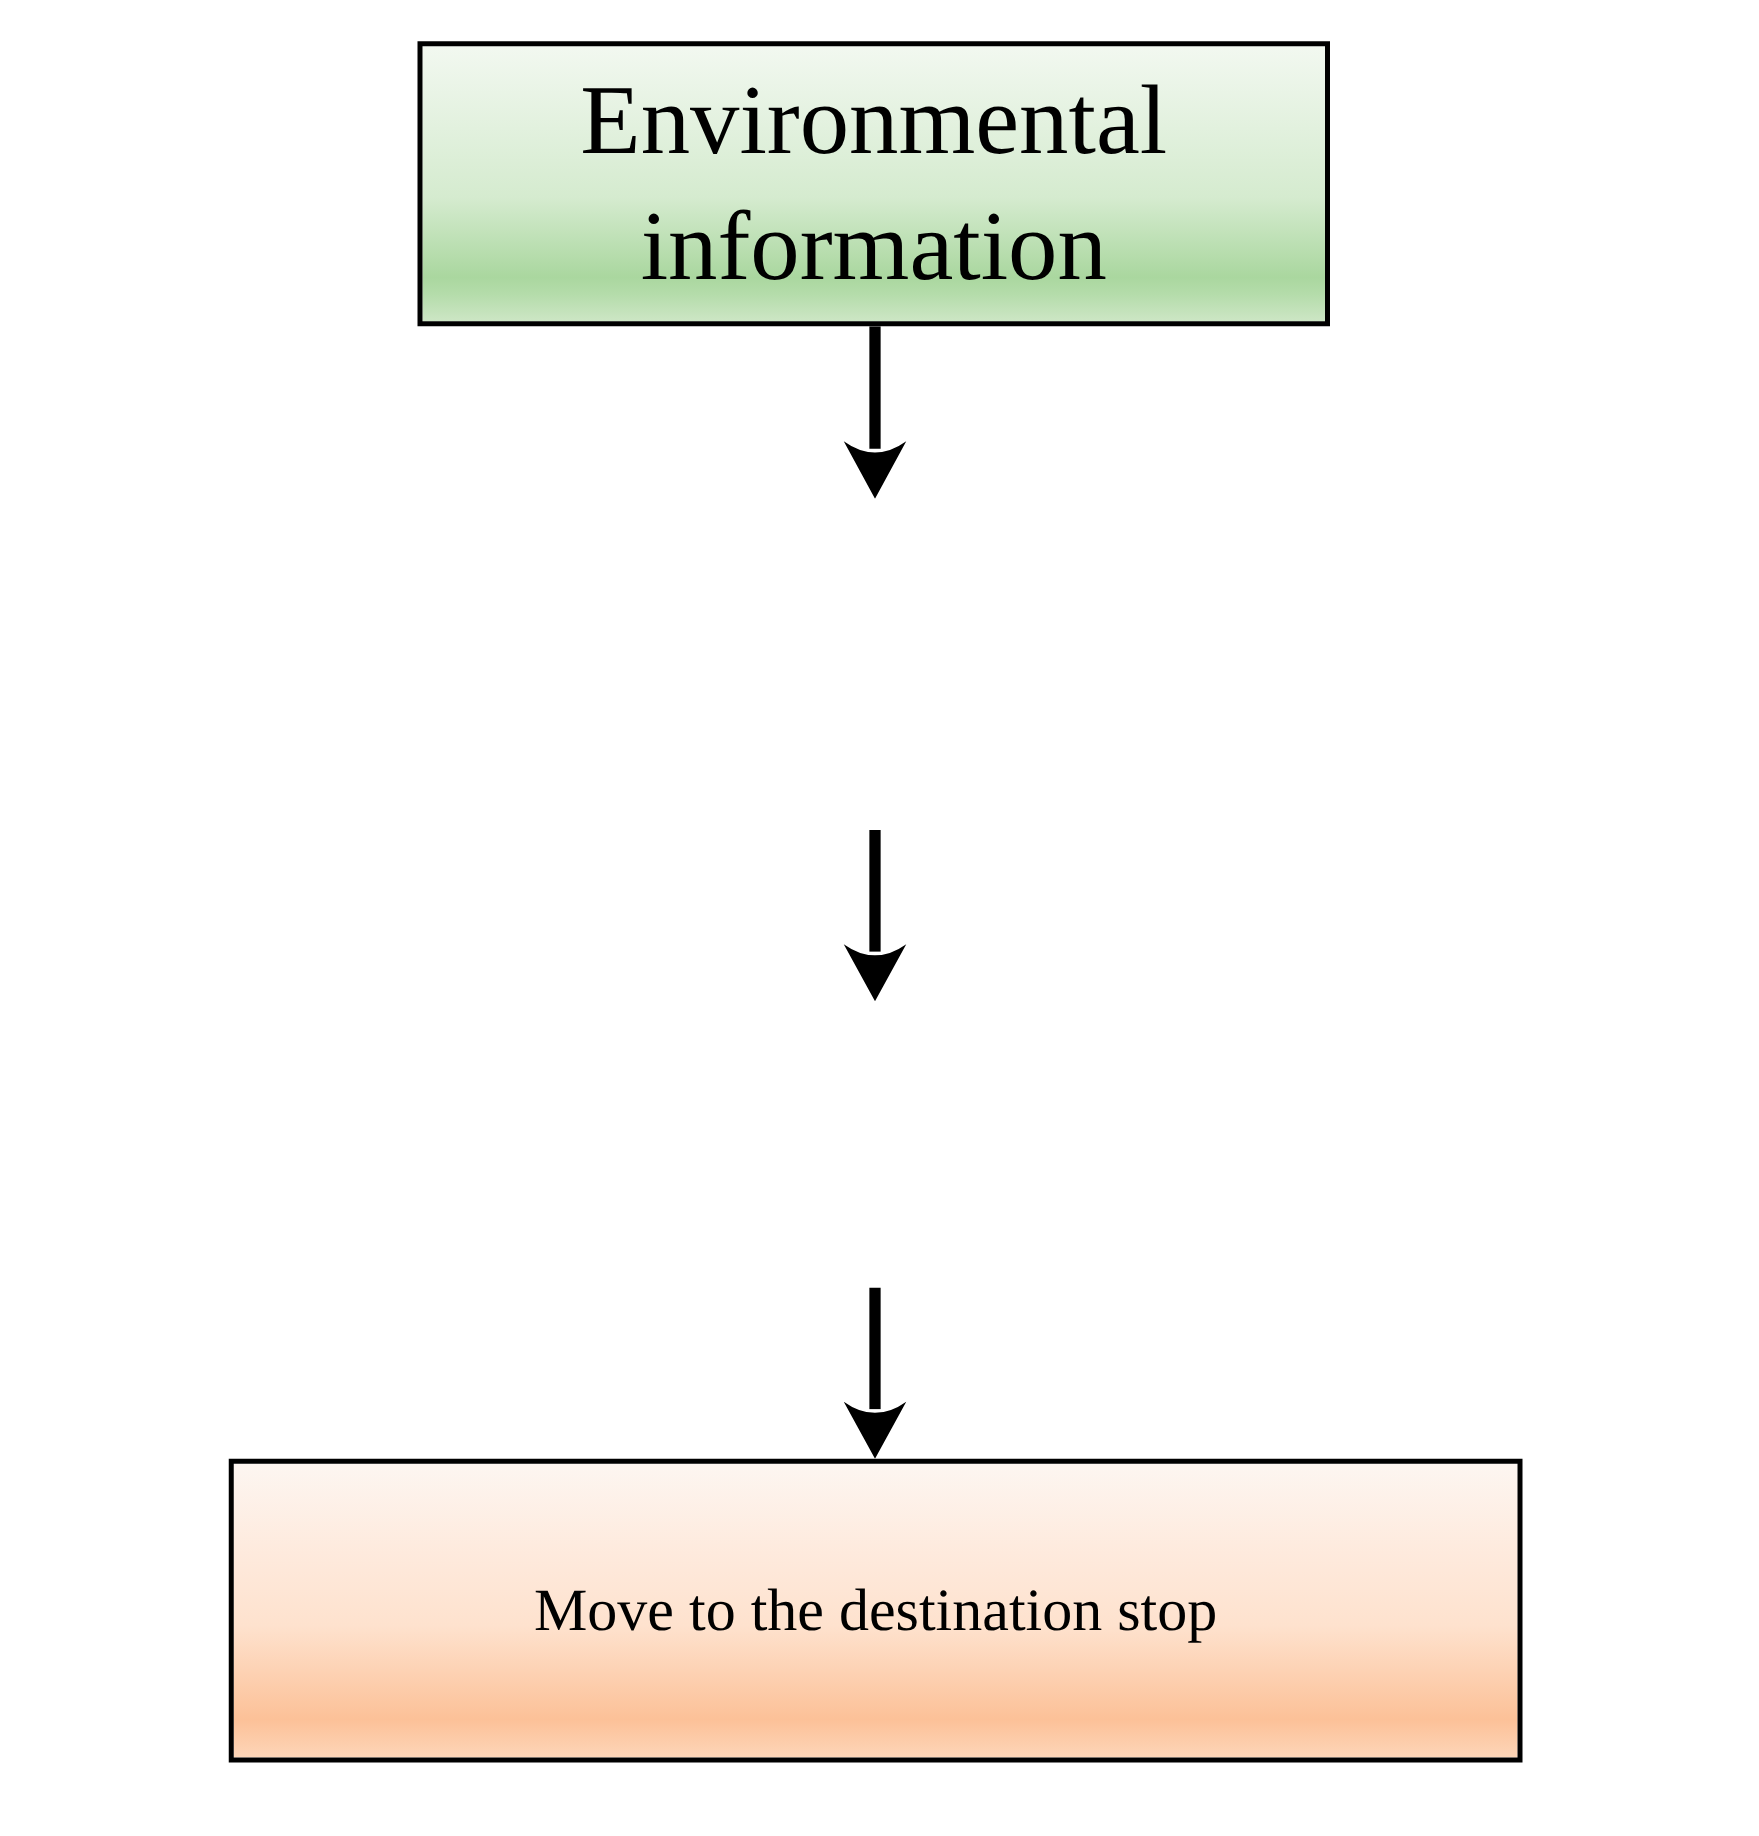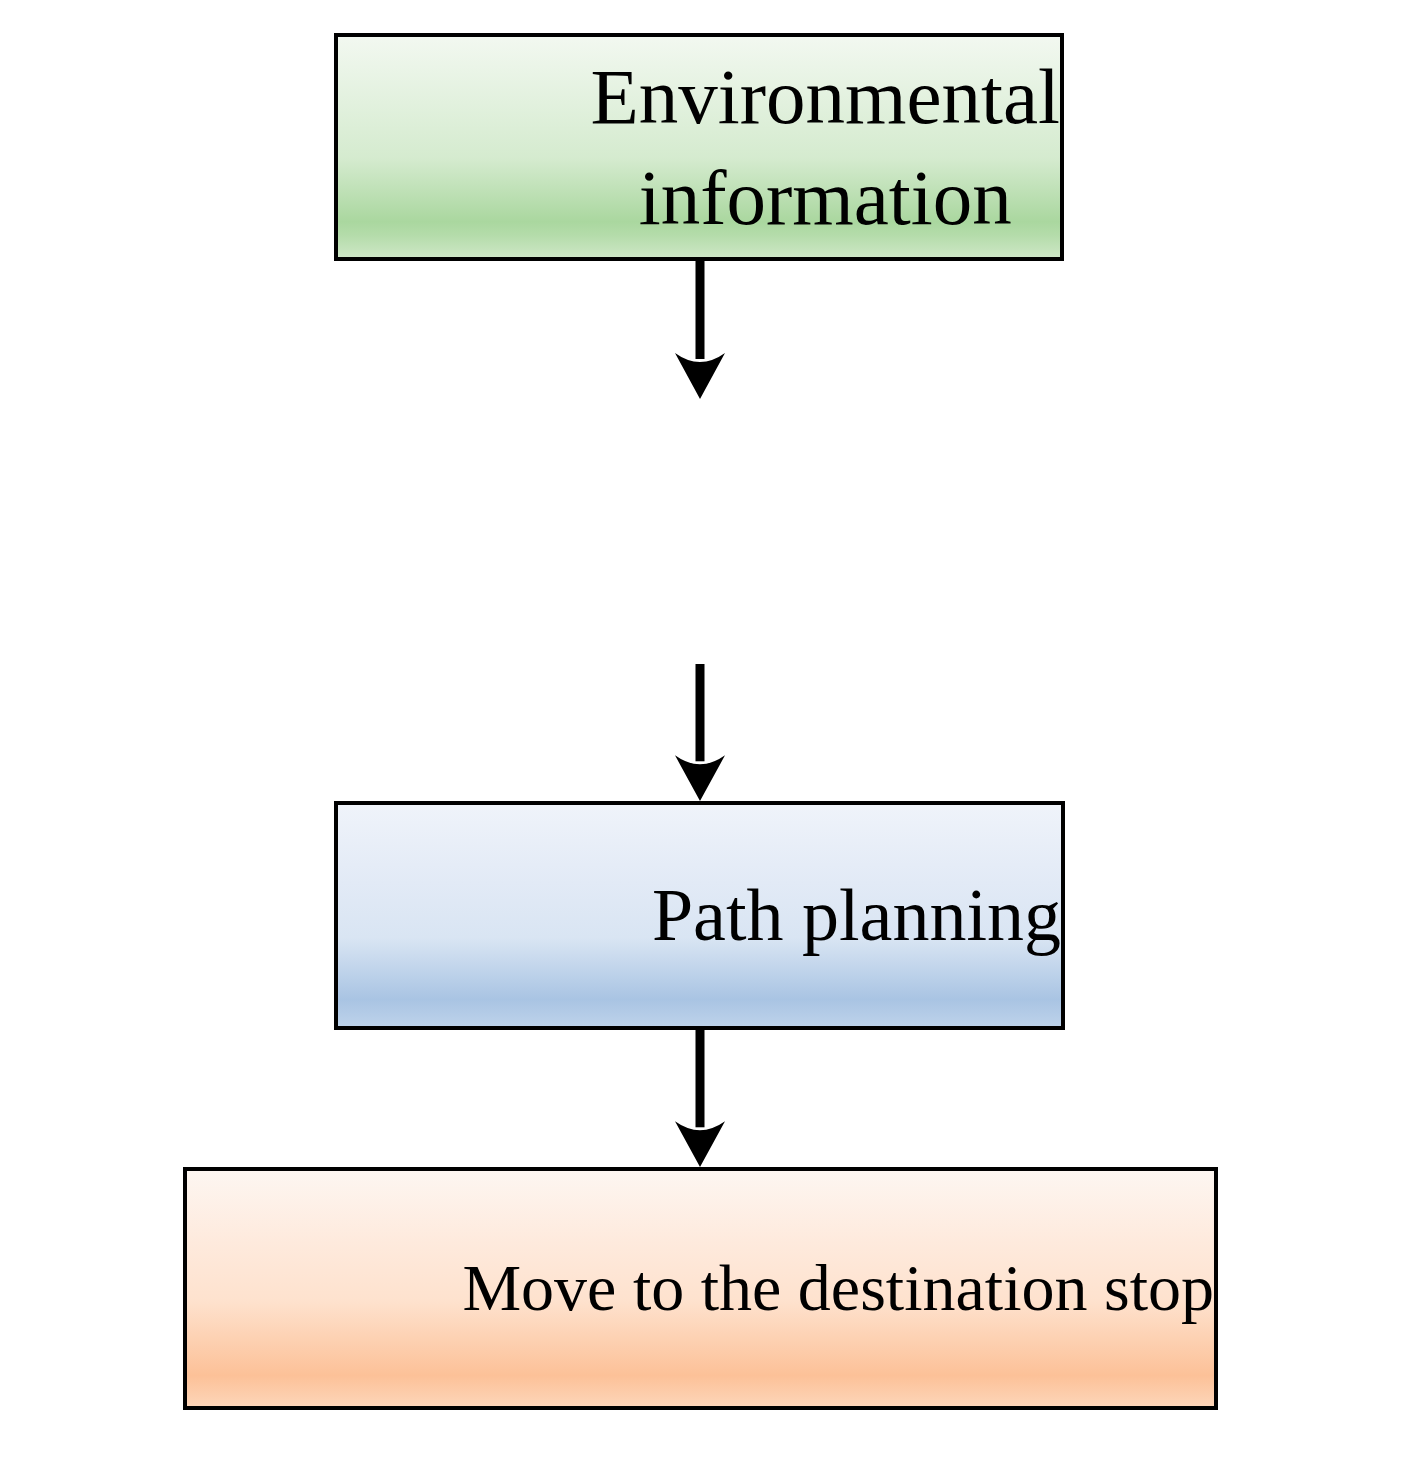--- a/index.html
+++ b/index.html
@@ -15,21 +15,21 @@
     font-family: "Liberation Serif", "DejaVu Serif", serif;
     color: #000000;
     overflow: hidden;
   }
   .node {
     position: absolute;
     box-sizing: border-box;
     border: 4px solid #000000;
     display: flex;
     align-items: center;
-    justify-content: flex-end;
+    justify-content: center;
     text-align: center;
   }
   .node-label {
     display: block;
     white-space: pre-line;
     line-height: 1.28;
     color: #000000;
   }
   
   .node-env {
@@ -54,21 +54,21 @@
     background: linear-gradient(to bottom,
       #eff3fa 0%, #e2eaf6 35%, #d9e5f3 60%, #a9c4e3 88%, #bdd2ea 100%);
     font-size: 74px;
   }
   
   .node-move {
     left: 183px; top: 1167px;
     width: 1035px; height: 243px;
     background: linear-gradient(to bottom,
       #fdf6f1 0%, #feeadd 30%, #fee2ce 55%, #fcc198 87%, #fdd5b8 100%);
-    font-size: 66px;
+    font-size: 48px;
   }
   .arrow {
     position: absolute;
     width: 56px;
     display: block;
   }
   .arrow-1 { left: 672px; top: 261px; height: 138px; }
   .arrow-2 { left: 672px; top: 664px; height: 137px; }
   .arrow-3 { left: 672px; top: 1030px; height: 137px; }
 </style>
@@ -86,23 +86,20 @@
     <rect x="23.5" y="0" width="9" height="98" fill="#000000"></rect>
     <path d="M 3,92 Q 28,110 53,92 L 28,138 Z" fill="#000000"></path>
   </svg>
 
 
   <svg class="arrow arrow-2" viewBox="0 0 56 138" preserveAspectRatio="none">
     <rect x="23.5" y="0" width="9" height="98" fill="#000000"></rect>
     <path d="M 3,92 Q 28,110 53,92 L 28,138 Z" fill="#000000"></path>
   </svg>
 
-  <div class="node node-path">
-    <span class="node-label">Path planning</span>
-  </div>
 
   <svg class="arrow arrow-3" viewBox="0 0 56 138" preserveAspectRatio="none">
     <rect x="23.5" y="0" width="9" height="98" fill="#000000"></rect>
     <path d="M 3,92 Q 28,110 53,92 L 28,138 Z" fill="#000000"></path>
   </svg>
 
   <div class="node node-move">
     <span class="node-label">Move to the destination stop</span>
   </div>
 

